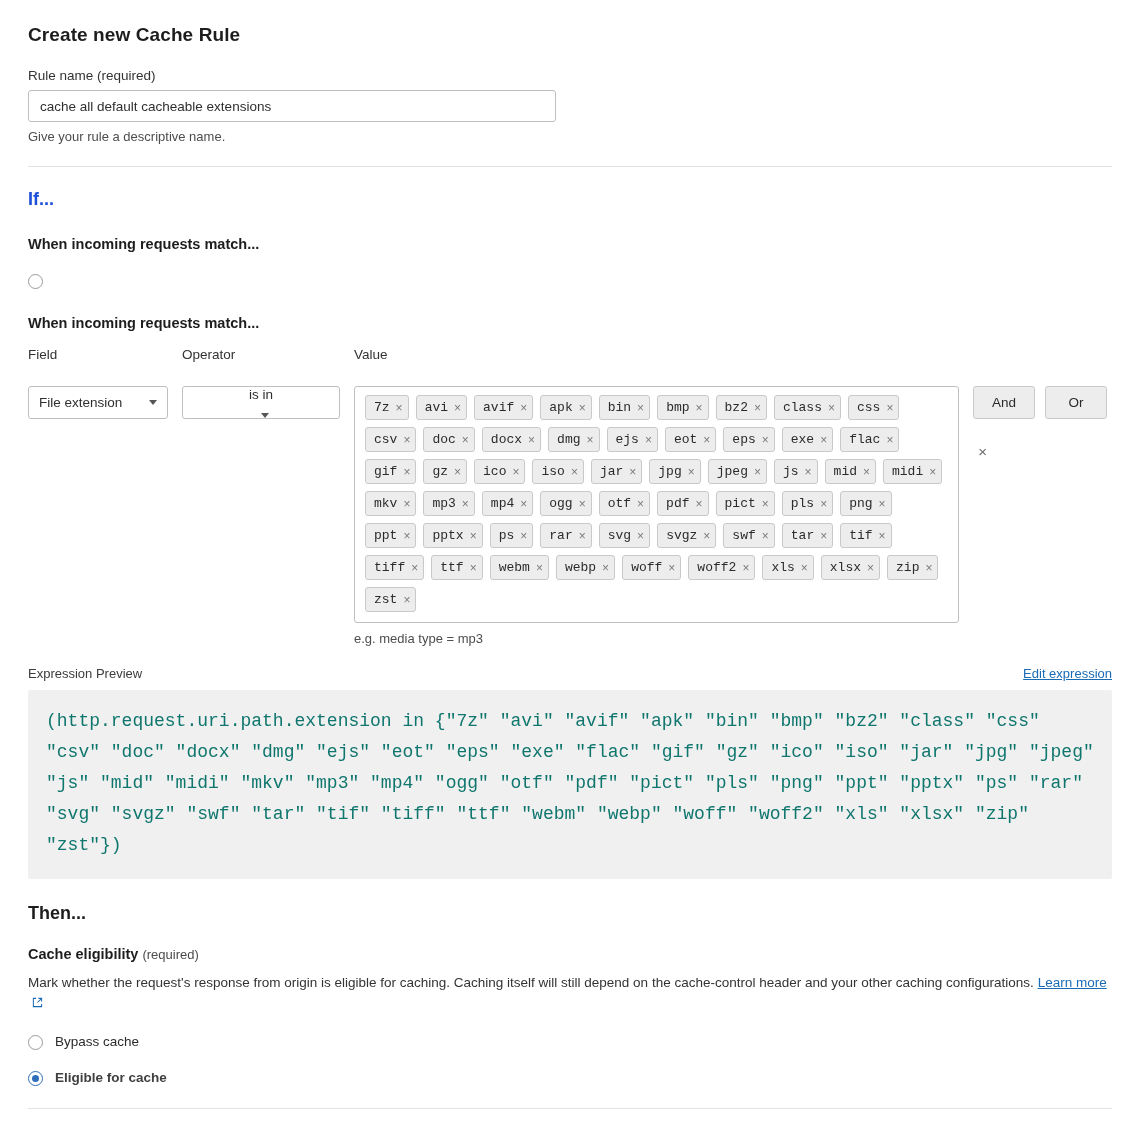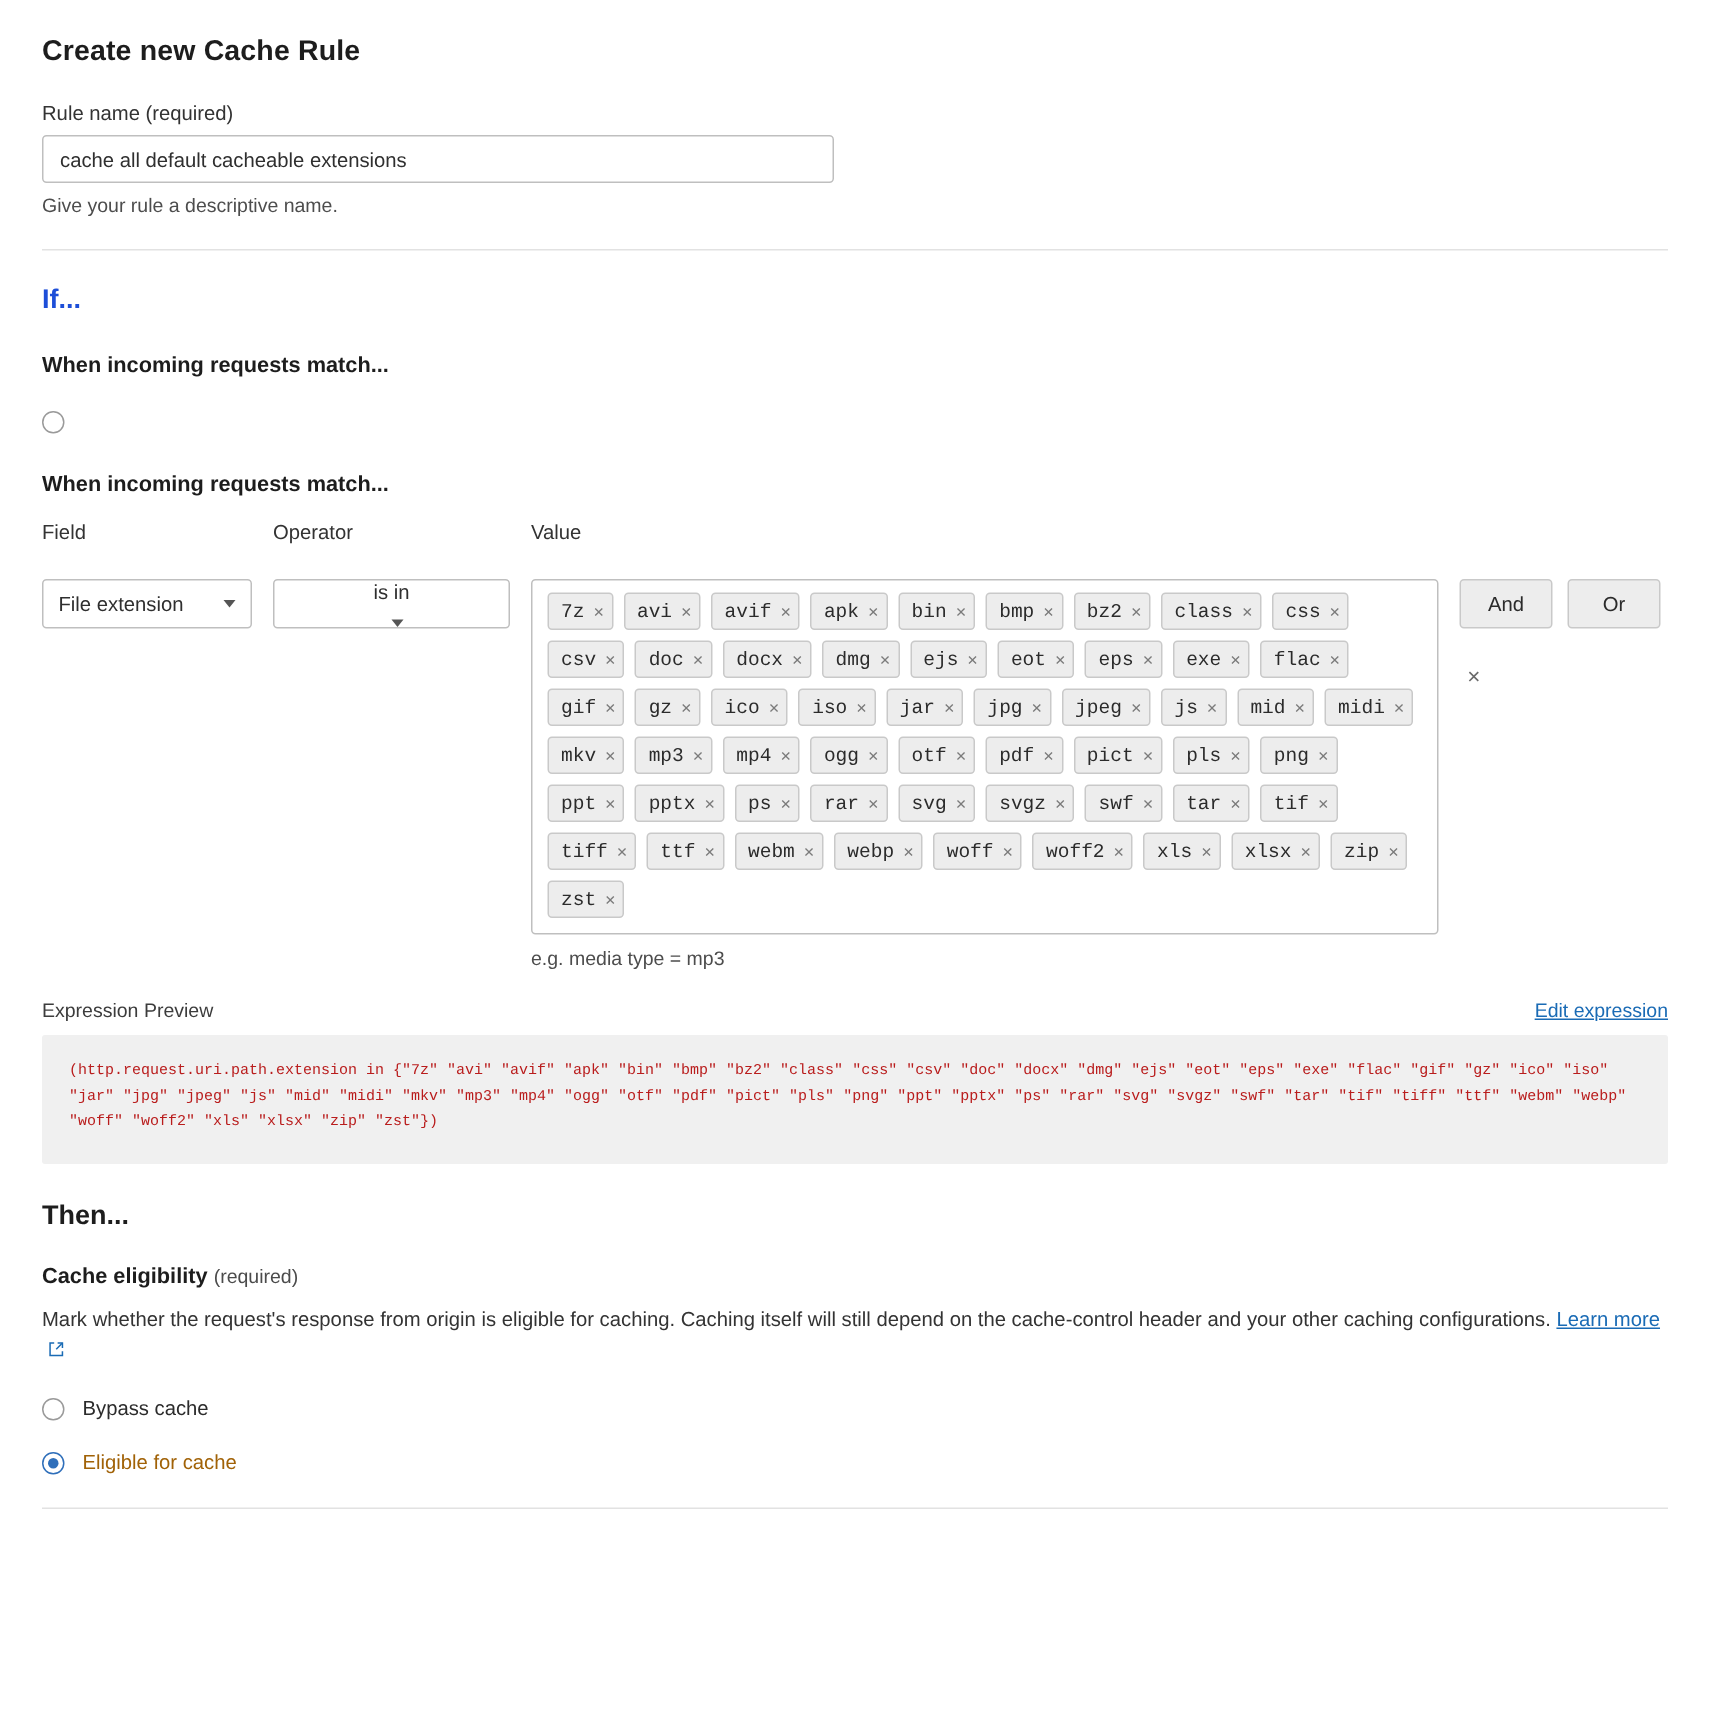--- a/index.html
+++ b/index.html
@@ -213,23 +213,23 @@
   .edit-link {
     font-size: 13px;
     color: #1a6bb5;
     text-decoration: underline;
   }
   .code {
     margin-top: 9px;
     background: #f0f0f0;
     padding: 16px 18px 18px 18px;
     font-family: "Liberation Mono", monospace;
-    font-size: 10px;
+    font-size: 18px;
     line-height: 1.72;
-    color: #b91c1c;
+    color: #0f766e;
     white-space: pre-wrap;
     word-break: break-word;
     border-radius: 2px;
   }
 
   .then-title {
     font-size: 18px;
     font-weight: bold;
     color: #1d1d1d;
     margin-top: 24px;
@@ -263,21 +263,21 @@
   }
   .radio-simple {
     display: flex;
     align-items: center;
     margin-top: 19px;
   }
   .radio-simple .lbl {
     font-size: 13.5px;
     color: #2b2b2b;
   }
-  .radio-simple .lbl.bold { font-weight: normal; color: #a16207; }
+  .radio-simple .lbl.bold { font-weight: bold; color: #404040; }
   .bottom-div {
     border: 0;
     border-top: 1px solid #e2e2e2;
     margin: 22px 0 0 0;
   }
 </style>
 </head>
 <body>
 
 <div class="page">

